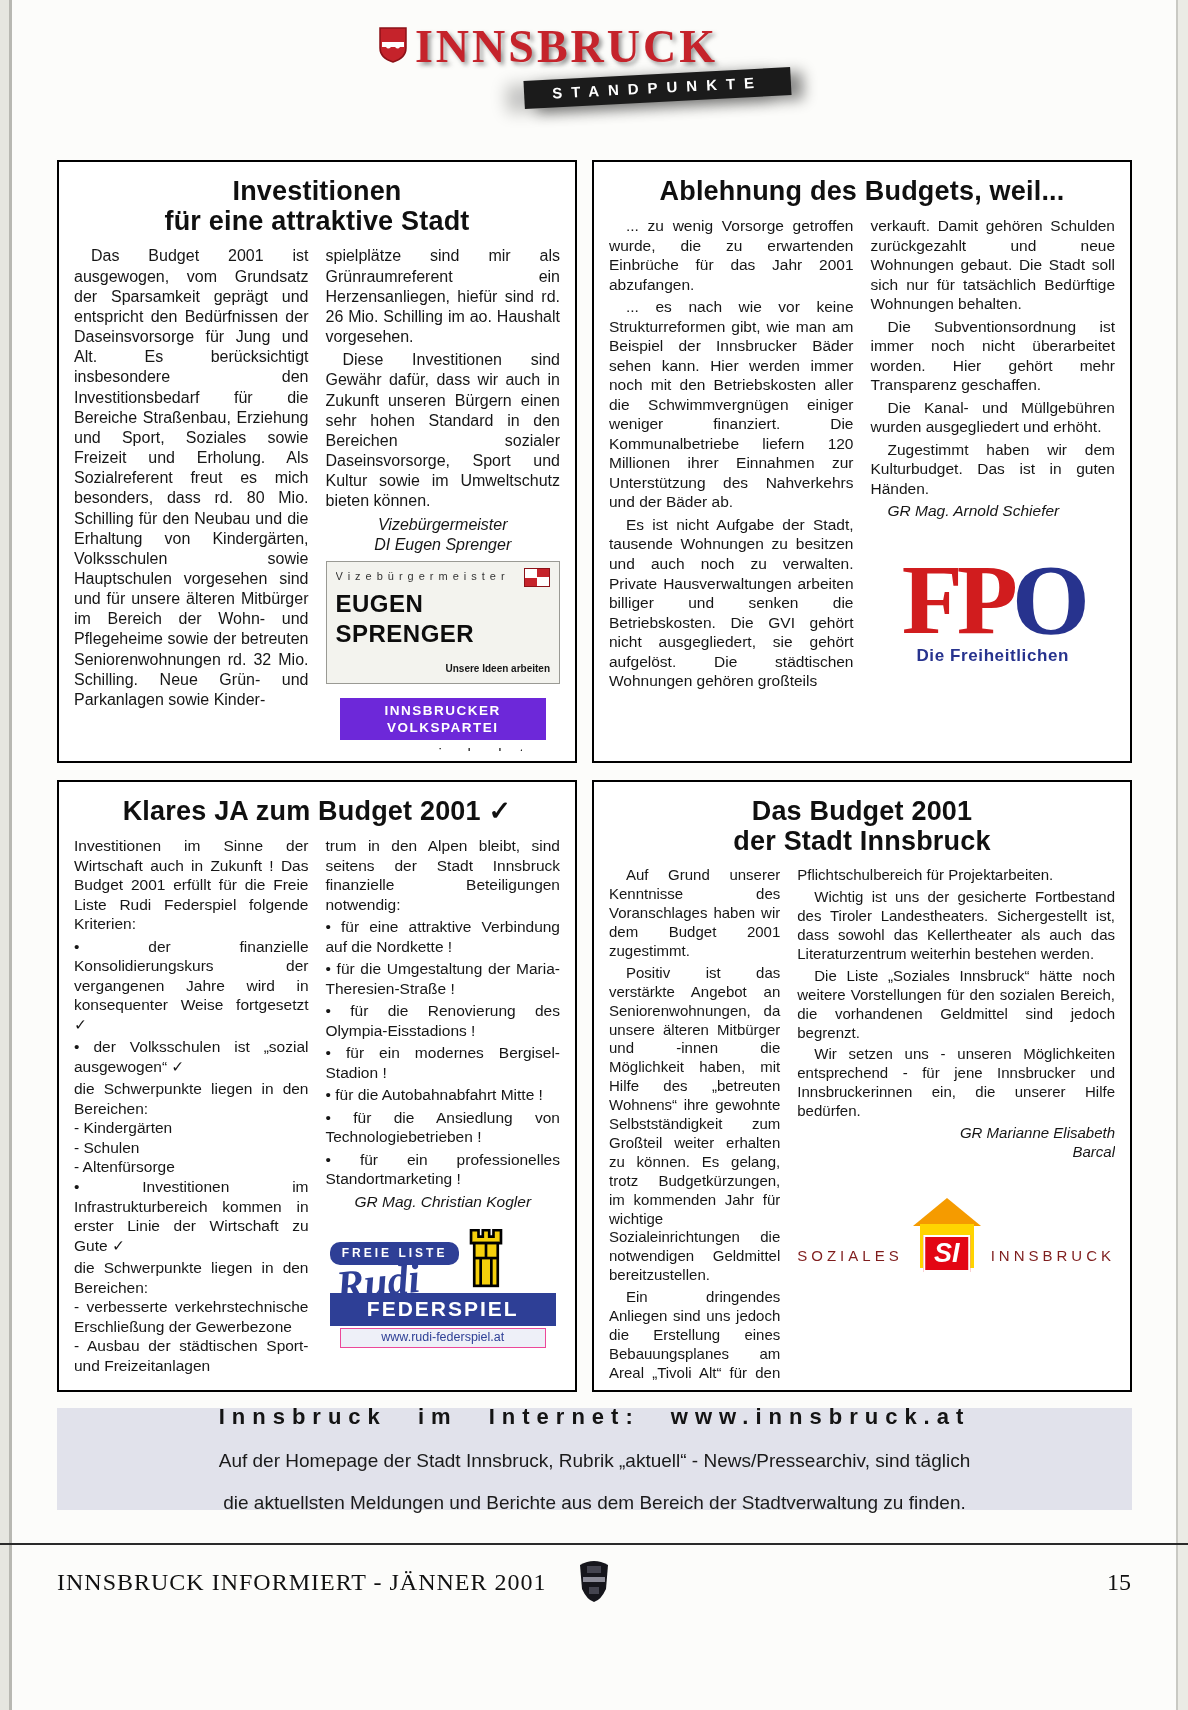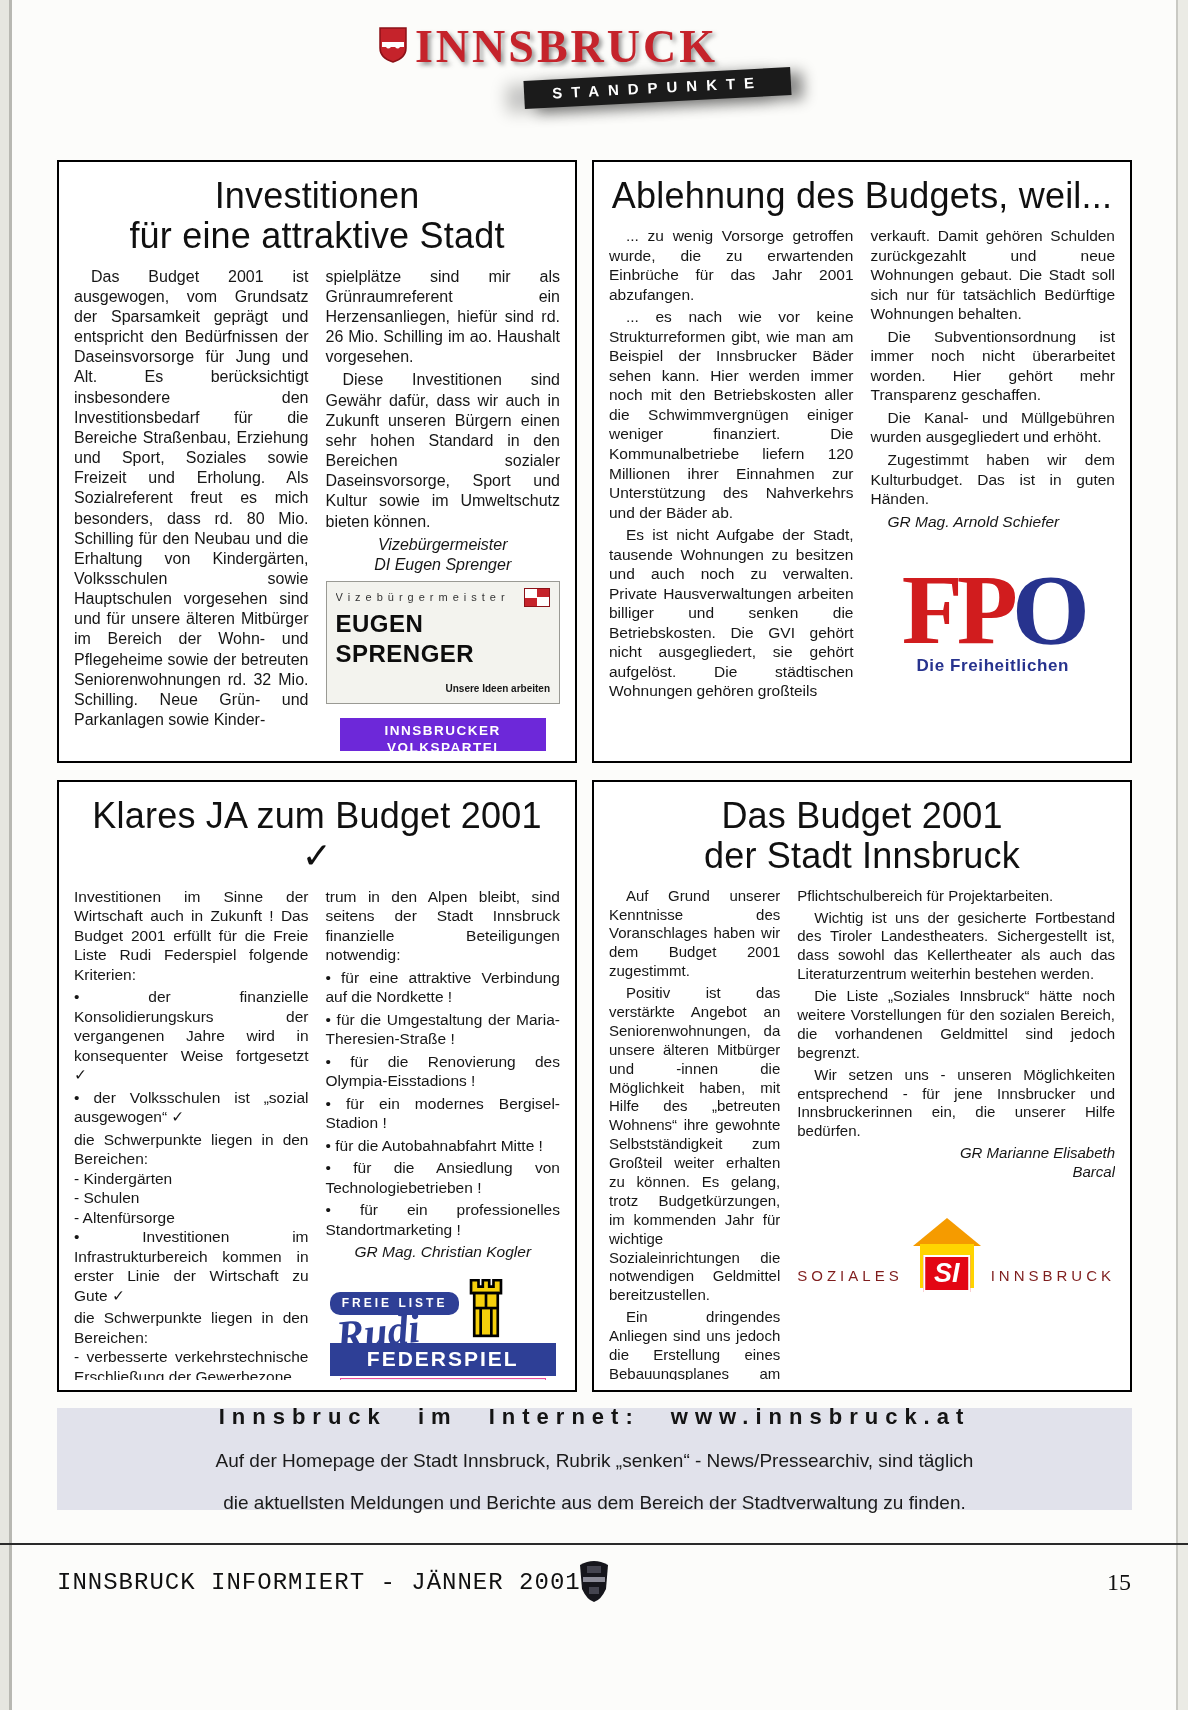--- a/index.html
+++ b/index.html
@@ -36,22 +36,22 @@
   .grid {
     position:absolute; left:57px; top:160px; width:1075px;
     display:grid; grid-template-columns:520px 540px; grid-template-rows:603px 612px;
     column-gap:15px; row-gap:17px;
   }
   .box {
     border:2px solid #000; background:#fff; padding:8px 15px 10px;
     overflow:hidden; display:flex; flex-direction:column;
   }
   .box-title {
-    margin:6px 0 10px; text-align:center; font-weight:normal;
-    font-size:36px; line-height:1.12; letter-spacing:.2px; color:#101010;
+    margin:6px 0 10px; text-align:center; font-weight:bold;
+    font-size:27px; line-height:1.12; letter-spacing:.2px; color:#101010;
   }
   .cols { display:flex; gap:17px; flex:1; overflow:hidden; }
   .col { flex:1; text-align:justify; line-height:1.26; }
   .b1 .col { font-size:16px; }
   .b2 .col { font-size:15.5px; }
   .b3 .col { font-size:15.5px; }
   .b4 .col { font-size:15px; }
   .col p { margin:0 0 3px; }
   .col p.ind { text-indent:17px; }
   .col p.tight { margin:0; }
@@ -112,21 +112,21 @@
          background:#e1e2eb; display:flex; flex-direction:column; justify-content:center;
          align-items:center; gap:20px; }
   .net-l1 { font-size:22px; font-weight:bold; letter-spacing:7px; word-spacing:18px; color:#141414; }
   .net-l2 { font-size:19px; color:#1a1a1a; }
 
   
   .footer-rule { position:absolute; left:0; right:0; top:1543px; border-top:2px solid #2a2a2a; }
   .footer { position:absolute; left:57px; right:57px; top:1556px; height:52px;
             display:flex; align-items:center; justify-content:space-between;
             font-family:"Liberation Serif", serif; font-size:24px; color:#111; }
-  .footer-left { letter-spacing:1px;font-family:Liberation Mono, monospace; }
+  .footer-left { letter-spacing:1px; }
   .footer-crest { position:absolute; left:50%; transform:translateX(-50%); top:0; }
   .footer-page { font-size:24px; }
 </style>
 </head>
 <body>
 
 <div class="edge-band-left"></div>
 <div class="edge-line-left"></div>
 <div class="edge-band-right"></div>
 <div class="edge-line-right"></div>
@@ -291,21 +291,21 @@
           </div>
         </div>
       </div>
     </div>
   </section>
 
 </main>
 
 <section class="net">
   <div class="net-l1">Innsbruck im Internet: www.innsbruck.at</div>
-  <div class="net-l2">Auf der Homepage der Stadt Innsbruck, Rubrik „senken“ - News/Pressearchiv, sind täglich</div>
+  <div class="net-l2">Auf der Homepage der Stadt Innsbruck, Rubrik „aktuell“ - News/Pressearchiv, sind täglich</div>
   <div class="net-l2">die aktuellsten Meldungen und Berichte aus dem Bereich der Stadtverwaltung zu finden.</div>
 </section>
 
 <div class="footer-rule"></div>
 <footer class="footer">
   <span class="footer-left">INNSBRUCK INFORMIERT - JÄNNER 2001</span>
   <span class="footer-crest">
     <svg width="36" height="48" viewBox="0 0 36 48" aria-hidden="true">
       <path d="M4 9 Q18 1 32 9 L30 33 Q25 44 18 46 Q11 44 6 33 Z" fill="#16161c"></path>
       <path d="M7 21 h22 v5 h-22 z" fill="#8a8a96"></path>

